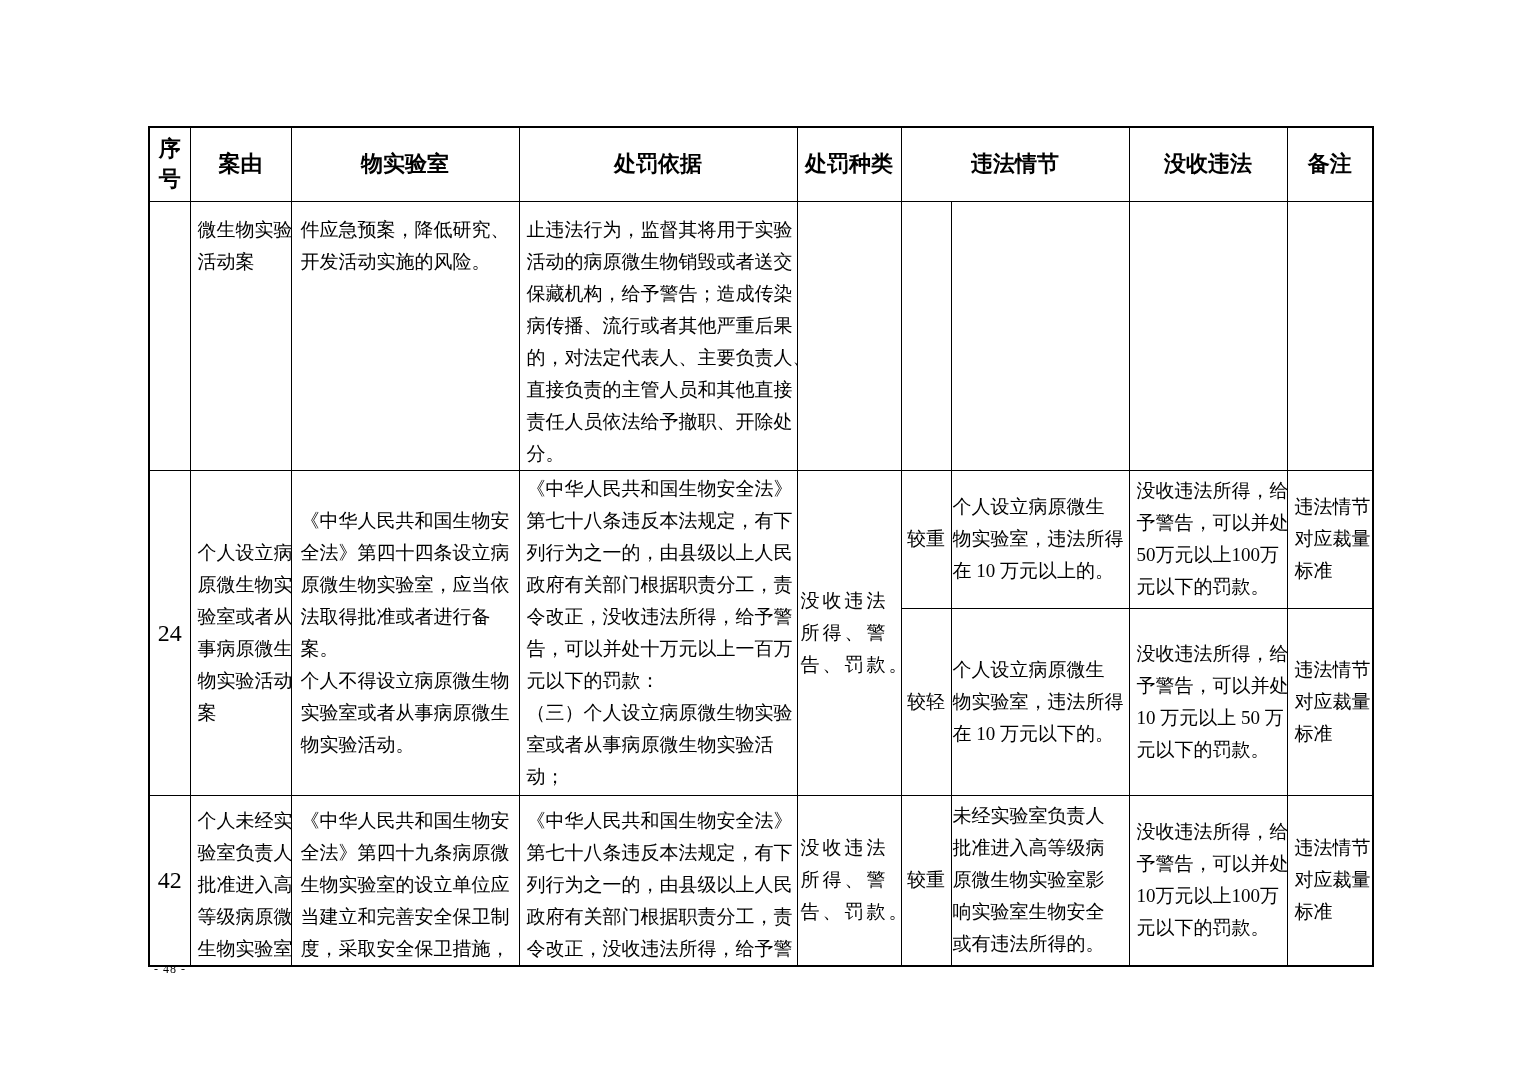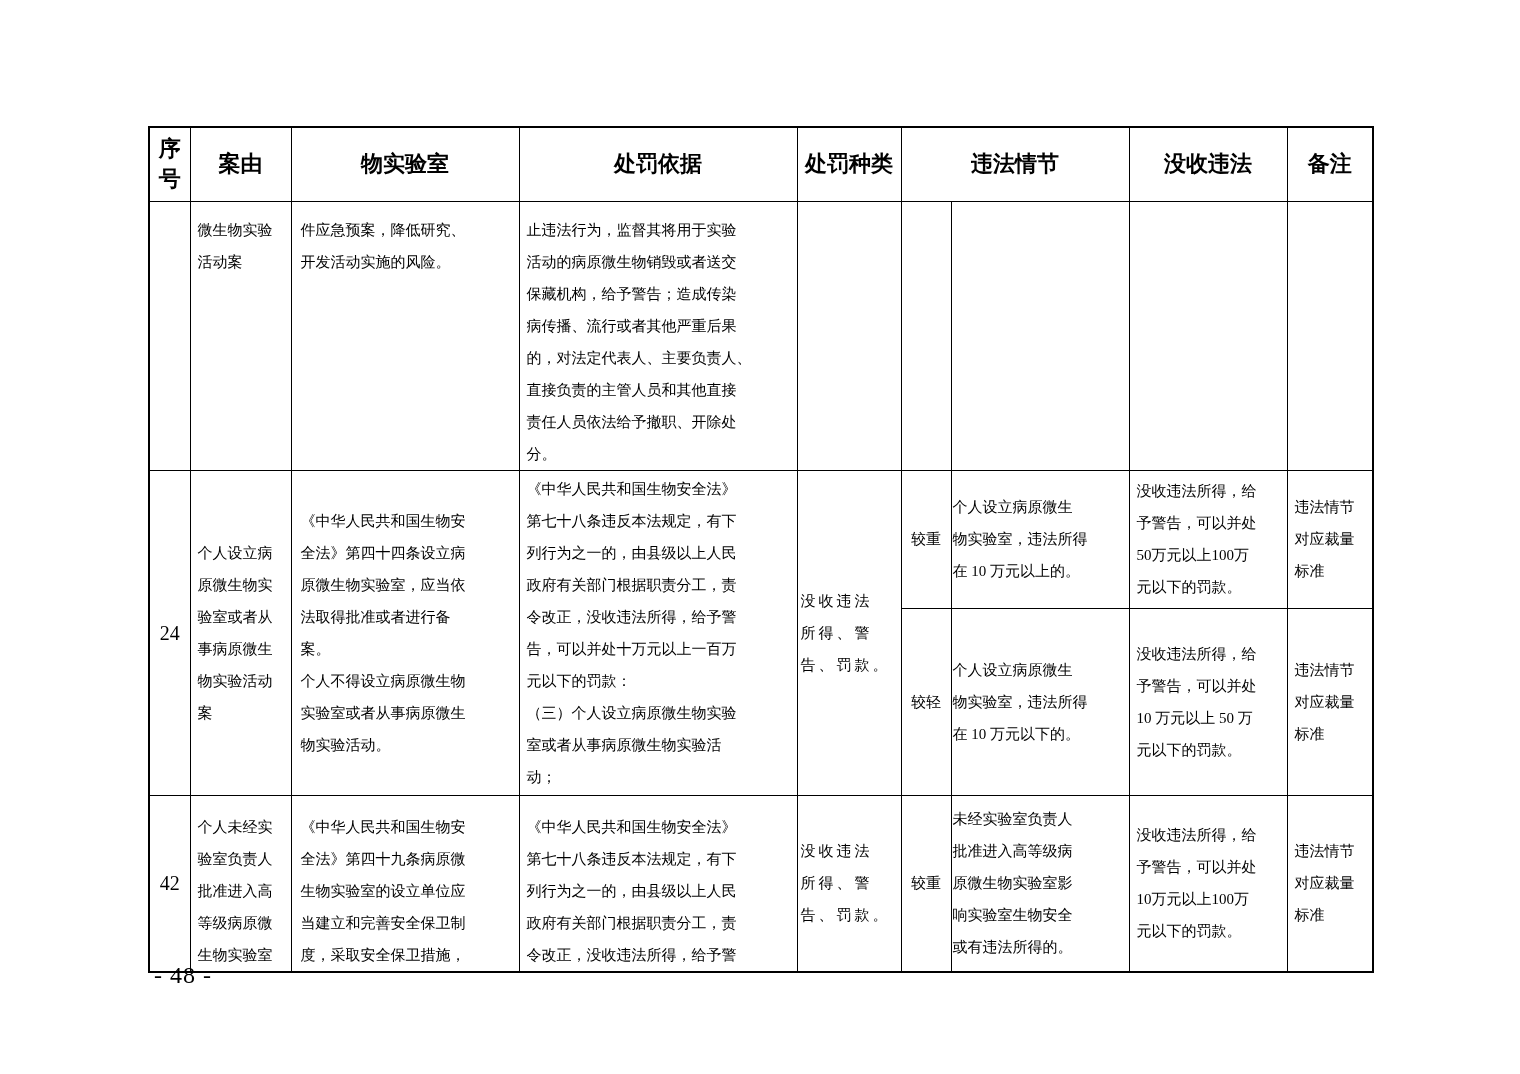--- a/index.html
+++ b/index.html
@@ -34,44 +34,44 @@
     font-family: "Liberation Sans", "DejaVu Sans", sans-serif;
     font-weight: 600;
     font-size: 22px;
     line-height: 30px;
     text-align: center;
     vertical-align: middle;
     white-space: pre;
     padding: 0;
   }
   .law-table td {
-    font-size: 15px;
+    font-size: 19px;
     line-height: 32px;
     vertical-align: middle;
     white-space: pre;
     text-align: left;
     padding: 0 6px;
   }
   
-  td.c-serial   { text-align: center; padding: 0; font-size: 20px; }
+  td.c-serial   { text-align: center; padding: 0; font-size: 24px; }
   td.c-cause    { padding: 0 3px 0 7px; }
   td.c-violation{ padding: 0 4px 0 9px; }
   td.c-basis    { padding: 0 3px 0 7px; }
   td.c-ptype    { padding: 0 4px 0 3px; letter-spacing: 3px; }
   td.c-severity { text-align: center; padding: 1px; }
   td.c-circ     { padding: 0 2px 0 1px; }
   td.c-standard { padding: 0 2px 0 7px; }
   td.c-remark   { padding: 0 2px 0 7px; }
   td.va-top     { vertical-align: top; padding-top: 12px; }
-  td.va-top-sm  { vertical-align: top; padding-top: 15px; }
+  td.va-top-sm  { vertical-align: top; padding-top: 9px; }
   .page-number {
     position: absolute;
     left: 154px;
     top: 962px;
-    font-size: 24px;
+    font-size: 12px;
     letter-spacing: 1px;
     font-family: "Liberation Serif", "DejaVu Serif", serif;
   }
 </style>
 </head>
 <body>
 
 <div class="sheet">
 
   <table class="law-table">

